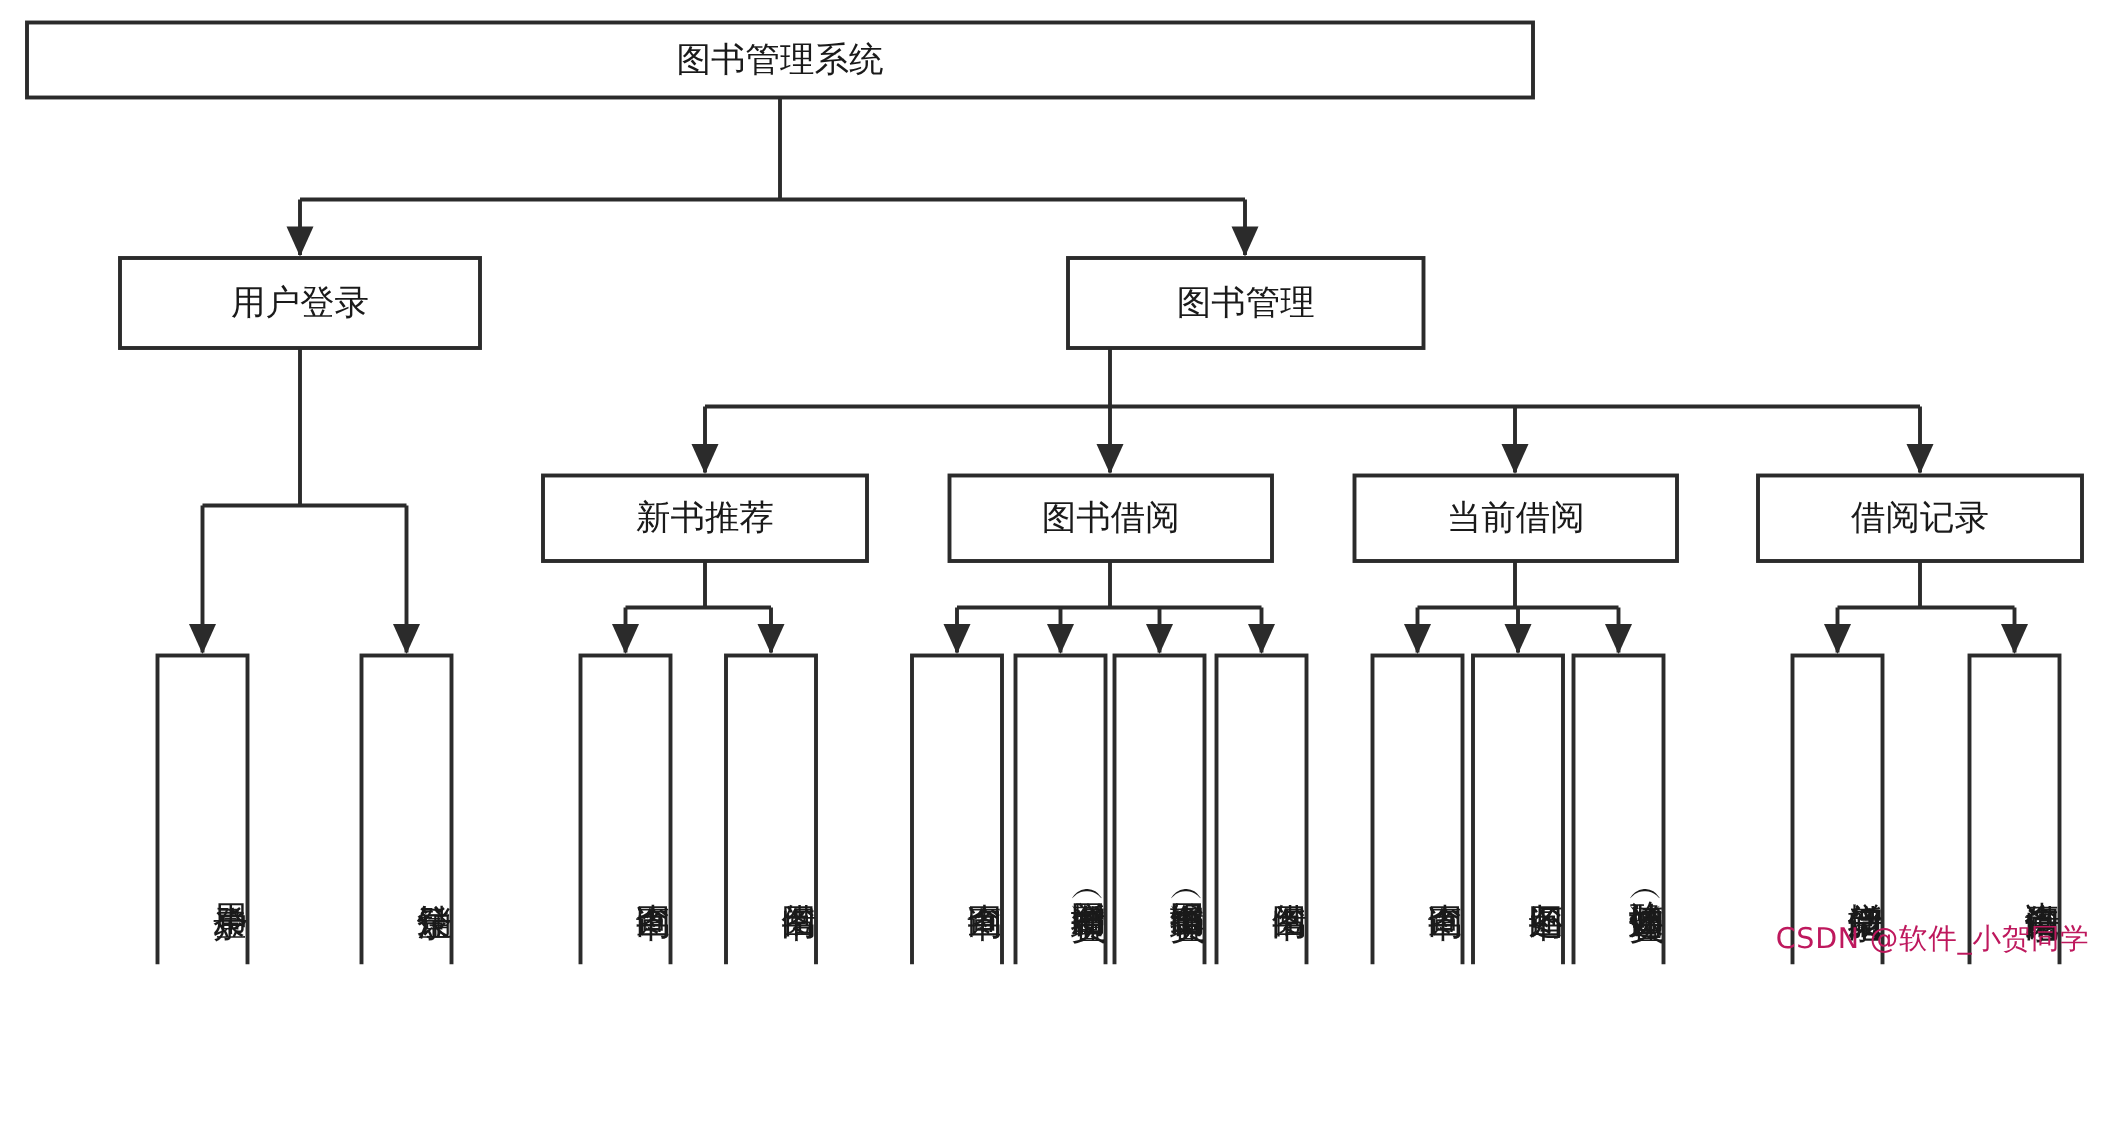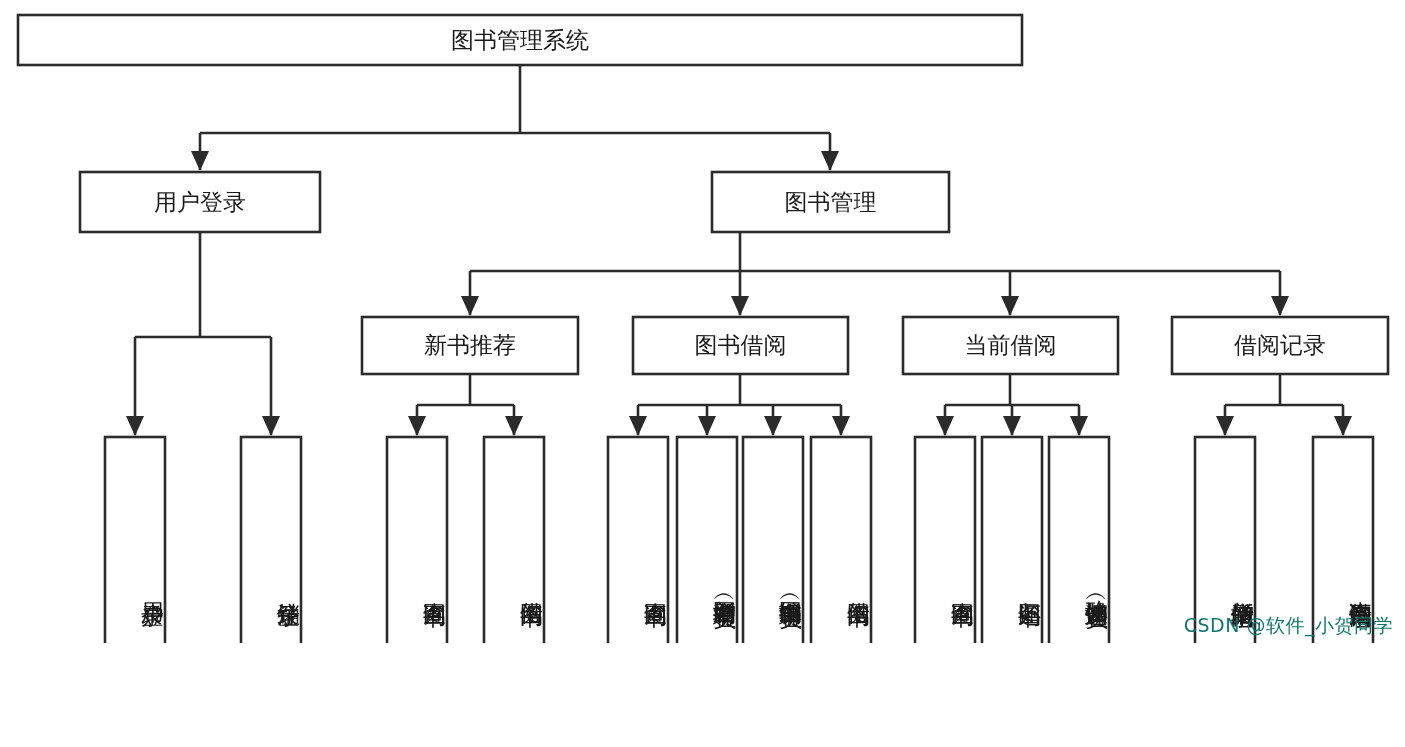--- a/index.html
+++ b/index.html
@@ -62,21 +62,21 @@
     align-items: flex-start;
     justify-content: center;
     pointer-events: none;
   }
   .watermark {
     position: absolute;
     right: 12px;
     bottom: 4px;
     font-family: "DejaVu Sans", "Liberation Sans", sans-serif;
     font-size: 19px;
-    color: #0f766e;
+    color: #be185d;
     letter-spacing: 0.5px;
     white-space: nowrap;
   }
 </style>
 </head>
 <body>
 
 <div id="stage">
   <svg id="chart-svg" viewBox="0 0 1405 747">
     <g id="edges-layer">

